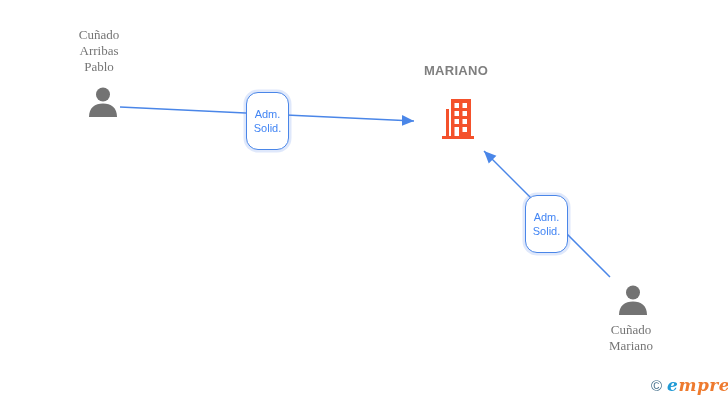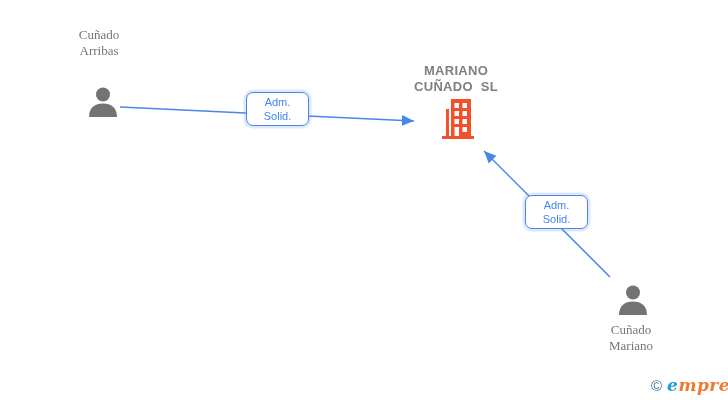--- a/index.html
+++ b/index.html
@@ -28,31 +28,31 @@
     font-weight:bold;
     font-size:13px;
     line-height:16px;
     letter-spacing:0.3px;
     word-spacing:4px;
     cursor:pointer;
   }
   .icon-wrap{position:absolute;cursor:pointer;}
   .edge-label{
     position:absolute;
-    width:63px;
+    width:43px;
     box-sizing:border-box;
     background:#ffffff;
     border:1.5px solid #4a86e8;
-    border-radius:7px;
+    border-radius:12px;
     box-shadow:0 0 0 2.5px rgba(110,150,235,0.22);
     color:#4285f4;
     font-size:11px;
     line-height:14px;
     text-align:center;
-    padding:2px 2px;
+    padding:14px 2px;
   }
   .watermark{
     position:absolute;
     display:flex;
     align-items:center;
     gap:5px;
     cursor:pointer;
   }
   .copy{color:#44708c;font-size:15px;line-height:15px;}
   .brand{
@@ -76,36 +76,36 @@
         <path d="M0,1 L9,5 L0,9 z" fill="#4a86e8"></path>
       </marker>
     </defs>
     <line x1="120" y1="107" x2="414" y2="121" stroke-width="1.5" marker-end="url(#arrowhead)" stroke="#4a86e8"></line>
     <line x1="610" y1="277" x2="484" y2="151" stroke-width="1.5" marker-end="url(#arrowhead)" stroke="#4a86e8"></line>
   </svg>
 
   <div class="node-label" style="left:39px;top:27px;width:120px">
     <div>Cuñado</div>
     <div>Arribas</div>
+    <div>Pablo</div>
   </div>
   <div class="icon-wrap" style="left:87px;top:87px">
     <svg width="32" height="30" viewBox="0 0 32 30">
       <circle cx="16" cy="7.5" r="7" fill="#737373"></circle>
       <path d="M2,30 C2,20.5 8,16.5 16,16.5 C24,16.5 30,20.5 30,30 Z" fill="#737373"></path>
     </svg>
   </div>
 
   <div class="edge-label" style="left:246px;top:92px">
     <div>Adm.</div>
     <div>Solid.</div>
   </div>
 
   <div class="company-label" style="left:393px;top:63px;width:126px">
     <div>MARIANO</div>
-    <div>CUÑADO SL</div>
   </div>
   <div class="icon-wrap" style="left:442px;top:97px">
     <svg width="32" height="42" viewBox="0 0 32 42">
       <g fill="#f4512b">
         <rect x="0" y="39" width="32" height="3"></rect>
         <rect x="4" y="12" width="3" height="27"></rect>
         <rect x="9" y="2" width="20" height="37"></rect>
       </g>
       <g fill="#ffffff">
         <rect x="12.5" y="6" width="4.5" height="5"></rect>

